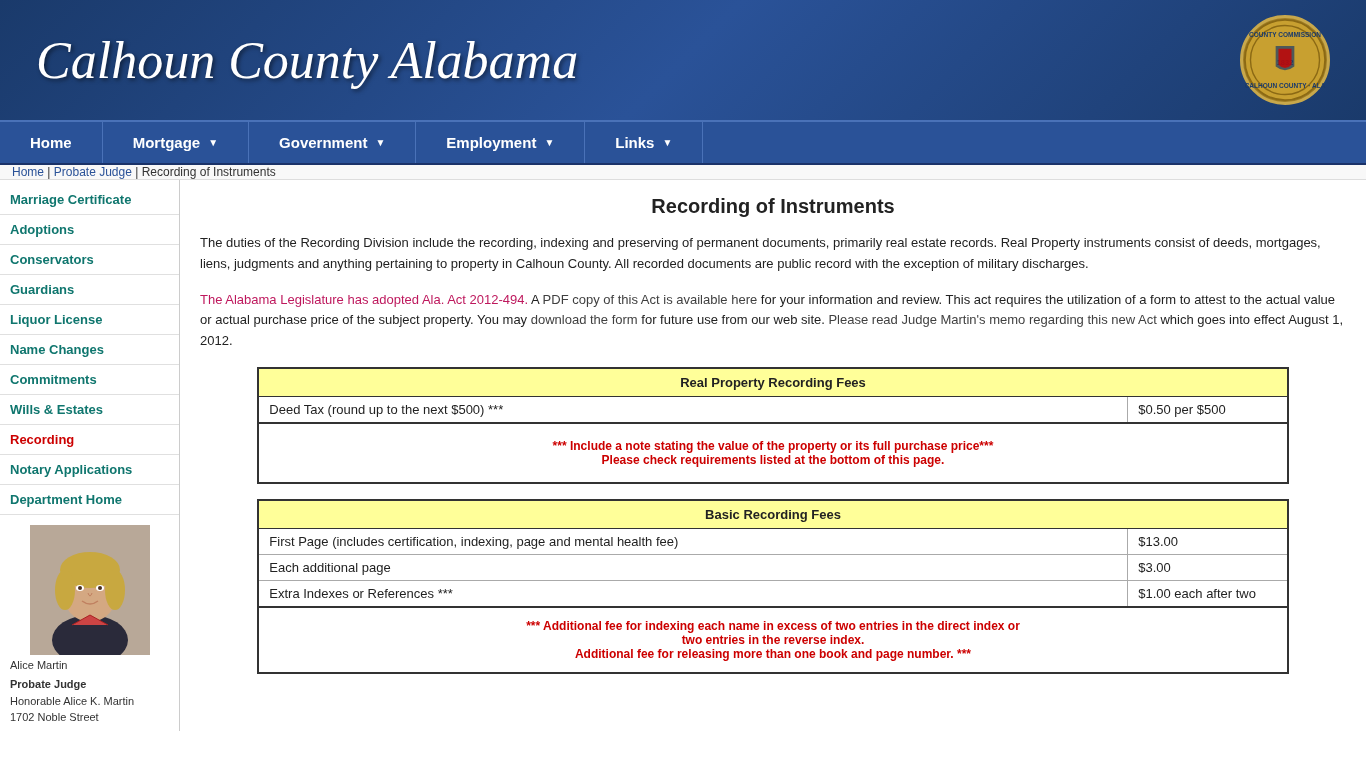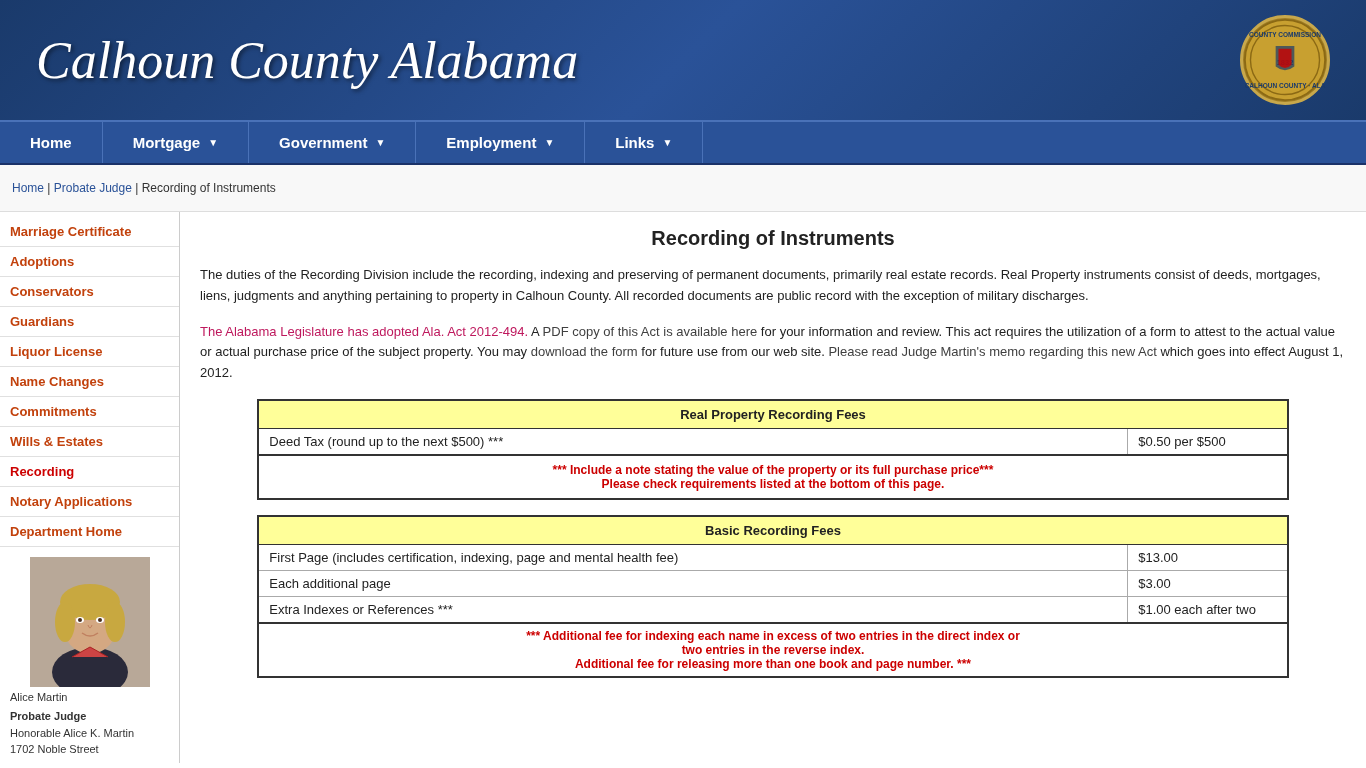--- a/index.html
+++ b/index.html
@@ -52,21 +52,21 @@
       display: flex;
       align-items: center;
       gap: 8px;
       border-right: 1px solid #4a72b8;
       white-space: nowrap;
     }
     .nav-item .arrow { font-size: 10px; }
 
     
     .breadcrumb {
-      padding: 16px 12px;
+      padding: 0 12px;
       font-size: 12px;
       color: #333;
       border-bottom: 1px solid #ddd;
       background: #f8f8f8;
     }
     .breadcrumb a { color: #2a5298; text-decoration: none; }
 
     
     .layout {
       display: flex;
@@ -76,21 +76,21 @@
     .sidebar {
       width: 180px;
       min-width: 180px;
       border-right: 1px solid #ccc;
       padding-top: 5px;
     }
     .sidebar-item {
       display: block;
       padding: 7px 10px;
       font-size: 13px;
-      color: #c2410c;
+      color: #0f766e;
       font-weight: bold;
       cursor: pointer;
       text-decoration: none;
       border-bottom: 1px solid #e0e0e0;
     }
     .sidebar-item.active { color: #cc0000; }
 
     .sidebar-photo {
       margin-top: 10px;
       padding: 0 5px;
@@ -170,21 +170,21 @@
       padding: 5px 10px;
       font-size: 13px;
     }
     .fee-table .note-row td {
       background: #fff;
       text-align: center;
       color: #cc0000;
       font-weight: bold;
       border: 2px solid #333;
       font-size: 12px;
-      padding: 7px;
+      padding: 15px;
     }
     .fee-table .amount-col {
       width: 160px;
       border-left: 1px solid #aaa;
     }
     .additional-note {
       background: #fff;
       text-align: center;
       color: #cc0000;
       font-weight: bold;
@@ -344,21 +344,21 @@
         </tr>
         <tr>
           <td>Each additional page</td>
           <td class="amount-col">$3.00</td>
         </tr>
         <tr>
           <td>Extra Indexes or References ***</td>
           <td class="amount-col">$1.00 each after two</td>
         </tr>
         <tr class="note-row">
-          <td colspan="2" class="additional-note" style="padding:5px;">
+          <td colspan="2" class="additional-note" style="padding:11px;">
             <div>*** Additional fee for indexing each name in excess of two entries in the direct index or</div>
             <div>two entries in the reverse index.</div>
             <div>Additional fee for releasing more than one book and page number. ***</div>
           </td>
         </tr>
       </tbody>
     </table>
 
   </div>
 </div>

